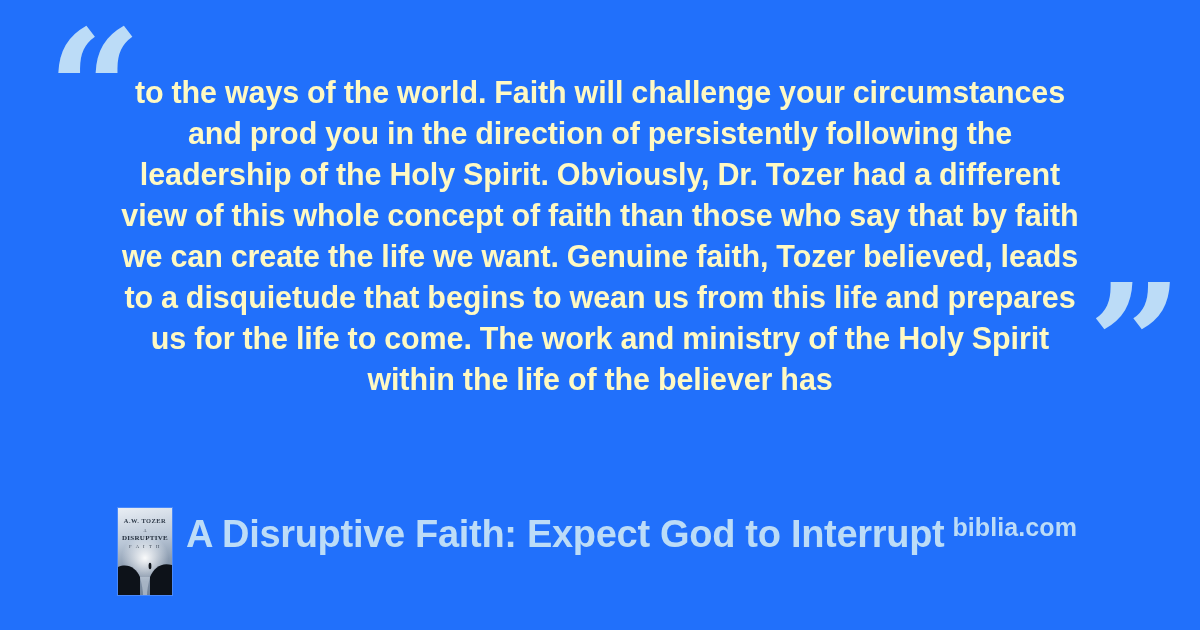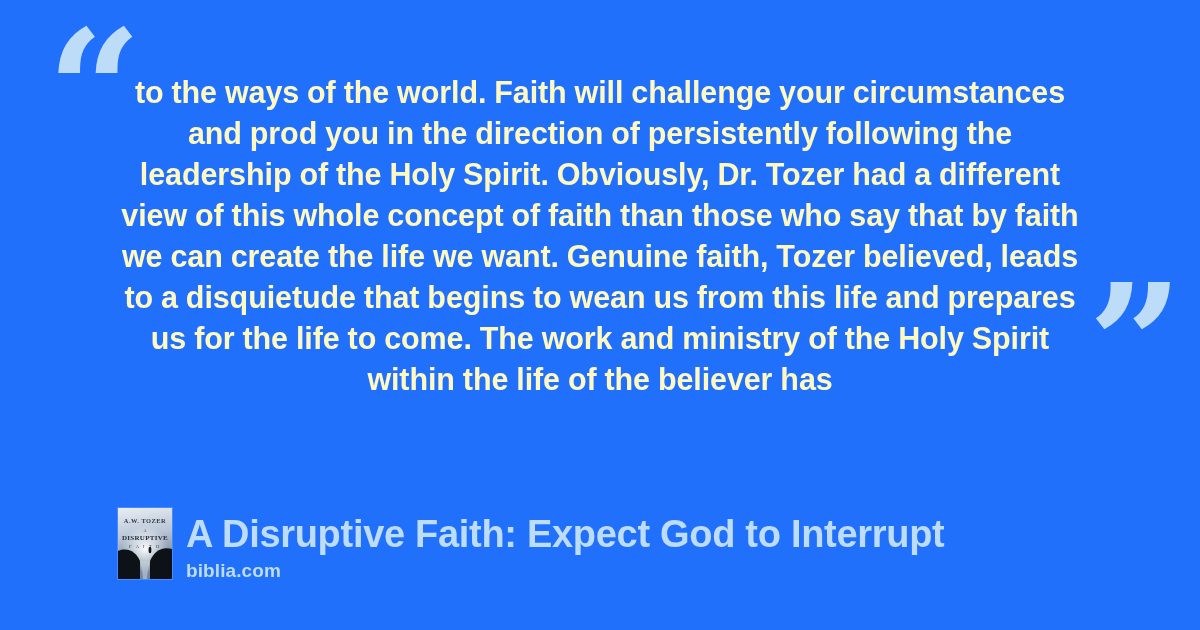--- a/index.html
+++ b/index.html
@@ -68,21 +68,21 @@
     left: 118px;
     top: 508px;
     display: flex;
     align-items: flex-start;
     gap: 14px;
   }
 
   .book-cover {
     position: relative;
     width: 54px;
-    height: 71px;
+    height: 87px;
     flex: 0 0 auto;
     background: linear-gradient(170deg, #e9eef4 0%, #b9c6d6 38%, #8c9cb0 62%, #6e7f95 100%);
     overflow: hidden;
     box-shadow: 0 0 0 1px rgba(255,255,255,0.18);
   }
   .bc-glow {
     position: absolute;
     left: 50%;
     top: 58%;
     width: 46px;
@@ -133,41 +133,41 @@
   }
   .bc-art {
     position: absolute;
     left: 0; right: 0; bottom: 0;
     height: 42px;
   }
   .bc-art svg { display: block; width: 100%; height: 100%; }
 
   .footer-text {
     display: flex;
-    flex-direction: column;
+    flex-direction: row;
     justify-content: flex-start;
     padding-top: 4px;
   }
   .book-title {
     margin: 0;
     color: #bcdcf7;
     font-family: "Liberation Sans", sans-serif;
     font-weight: 700;
     font-size: 38px;
     line-height: 44px;
     letter-spacing: -0.3px;
     white-space: nowrap;
   }
   .source {
-    margin: 0;
+    margin: 8px;
     margin-top: 2px;
     color: #bcdcf7;
     font-family: "Liberation Sans", sans-serif;
     font-weight: 700;
-    font-size: 19px;
+    font-size: 25px;
     line-height: 26px;
     letter-spacing: 0.1px;
   }
 </style>
 </head>
 <body>
 
 <div class="quote-card">
 
   <span class="qmark qmark-open">“</span>

